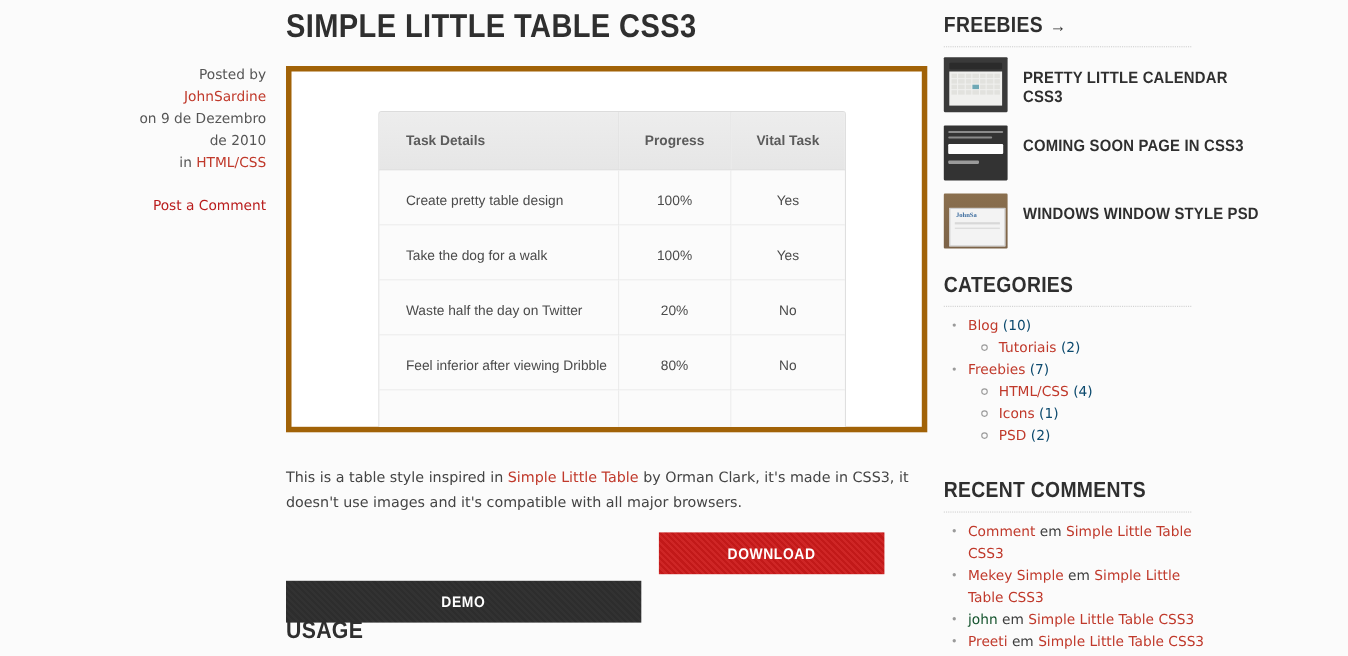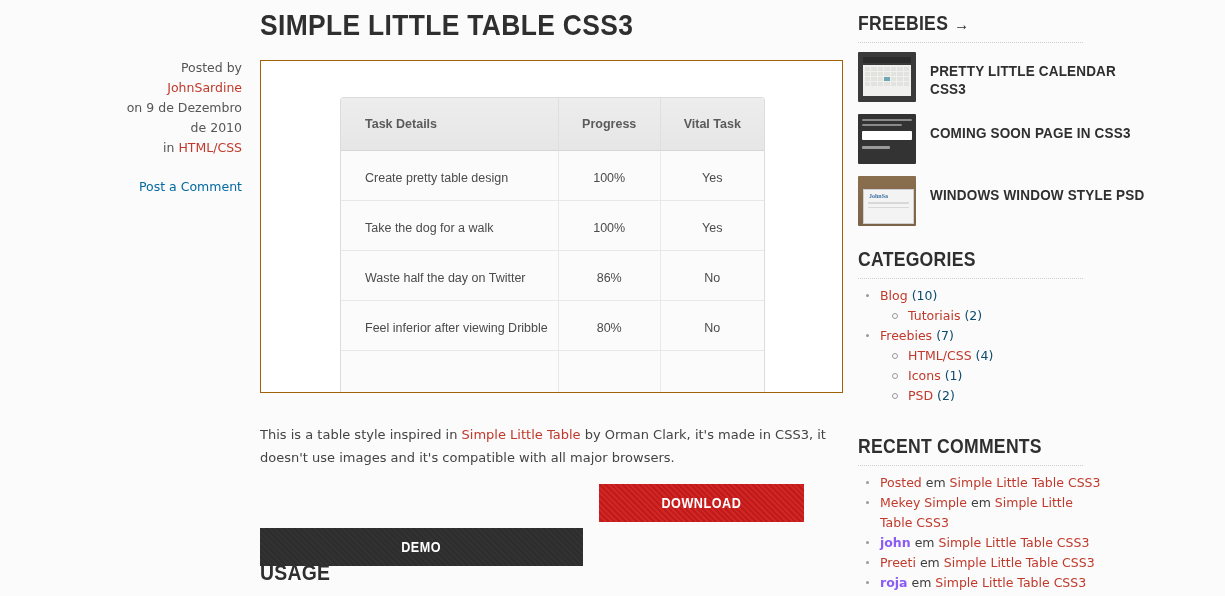--- a/index.html
+++ b/index.html
@@ -57,34 +57,34 @@
     text-decoration: none;
   }
   .post-comment-link {
     position: absolute;
     left: 100px;
     top: 179px;
     width: 142px;
     text-align: right;
     font-size: 12.5px;
     line-height: 16px;
-    color: #0369a1;
+    color: #b91c1c;
     text-decoration: none;
     cursor: pointer;
   }
 
   
   .preview-frame {
     position: absolute;
     left: 260px;
     top: 60px;
     width: 583px;
     height: 333px;
     background: #ffffff;
-    border: 1px solid #a16207;
+    border: 5px solid #a16207;
     overflow: hidden;
   }
 
   .slt-table-wrap {
     position: absolute;
     left: 79px;
     top: 36px;
     width: 425px;
   }
   table.slt {
@@ -339,21 +339,21 @@
   }
   .comment-list li::before {
     content: "";
     position: absolute;
     left: 8px; top: 8px;
     width: 3px; height: 3px;
     background: #9a9a9a;
     border-radius: 50%;
   }
   .comment-list a { color: #c0392b; text-decoration: none; cursor: pointer; }
-  .cmt-author-plain { color: #8b5cf6; font-weight: bold; }
+  .cmt-author-plain { color: #14532d; }
   .cmt-sep { color: #3d3d3d; }
 </style>
 </head>
 <body>
 
 <div class="page">
 
   <div class="main-col">
 
     <h1 class="post-title">Simple Little Table CSS3</h1>
@@ -396,21 +396,21 @@
               <td class="c-center">100%</td>
               <td class="c-center">Yes</td>
             </tr>
             <tr>
               <td>Take the dog for a walk</td>
               <td class="c-center">100%</td>
               <td class="c-center">Yes</td>
             </tr>
             <tr>
               <td>Waste half the day on Twitter</td>
-              <td class="c-center">86%</td>
+              <td class="c-center">20%</td>
               <td class="c-center">No</td>
             </tr>
             <tr>
               <td>Feel inferior after viewing Dribble</td>
               <td class="c-center">80%</td>
               <td class="c-center">No</td>
             </tr>
             <tr>
               <td></td>
               <td class="c-center"></td>
@@ -540,21 +540,21 @@
     </div>
 
     <div class="comments-block">
       <div class="side-heading">Recent Comments</div>
       <div class="side-rule"></div>
     </div>
 
     <div class="comment-list">
       <ul>
         <li>
-          <a>Posted</a><span class="cmt-sep"> em </span><a>Simple Little Table CSS3</a>
+          <a>Comment</a><span class="cmt-sep"> em </span><a>Simple Little Table CSS3</a>
         </li>
         <li>
           <a>Mekey Simple</a><span class="cmt-sep"> em </span><a>Simple Little Table CSS3</a>
         </li>
         <li>
           <span class="cmt-author-plain">john</span><span class="cmt-sep"> em </span><a>Simple Little Table CSS3</a>
         </li>
         <li>
           <a>Preeti</a><span class="cmt-sep"> em </span><a>Simple Little Table CSS3</a>
         </li>

